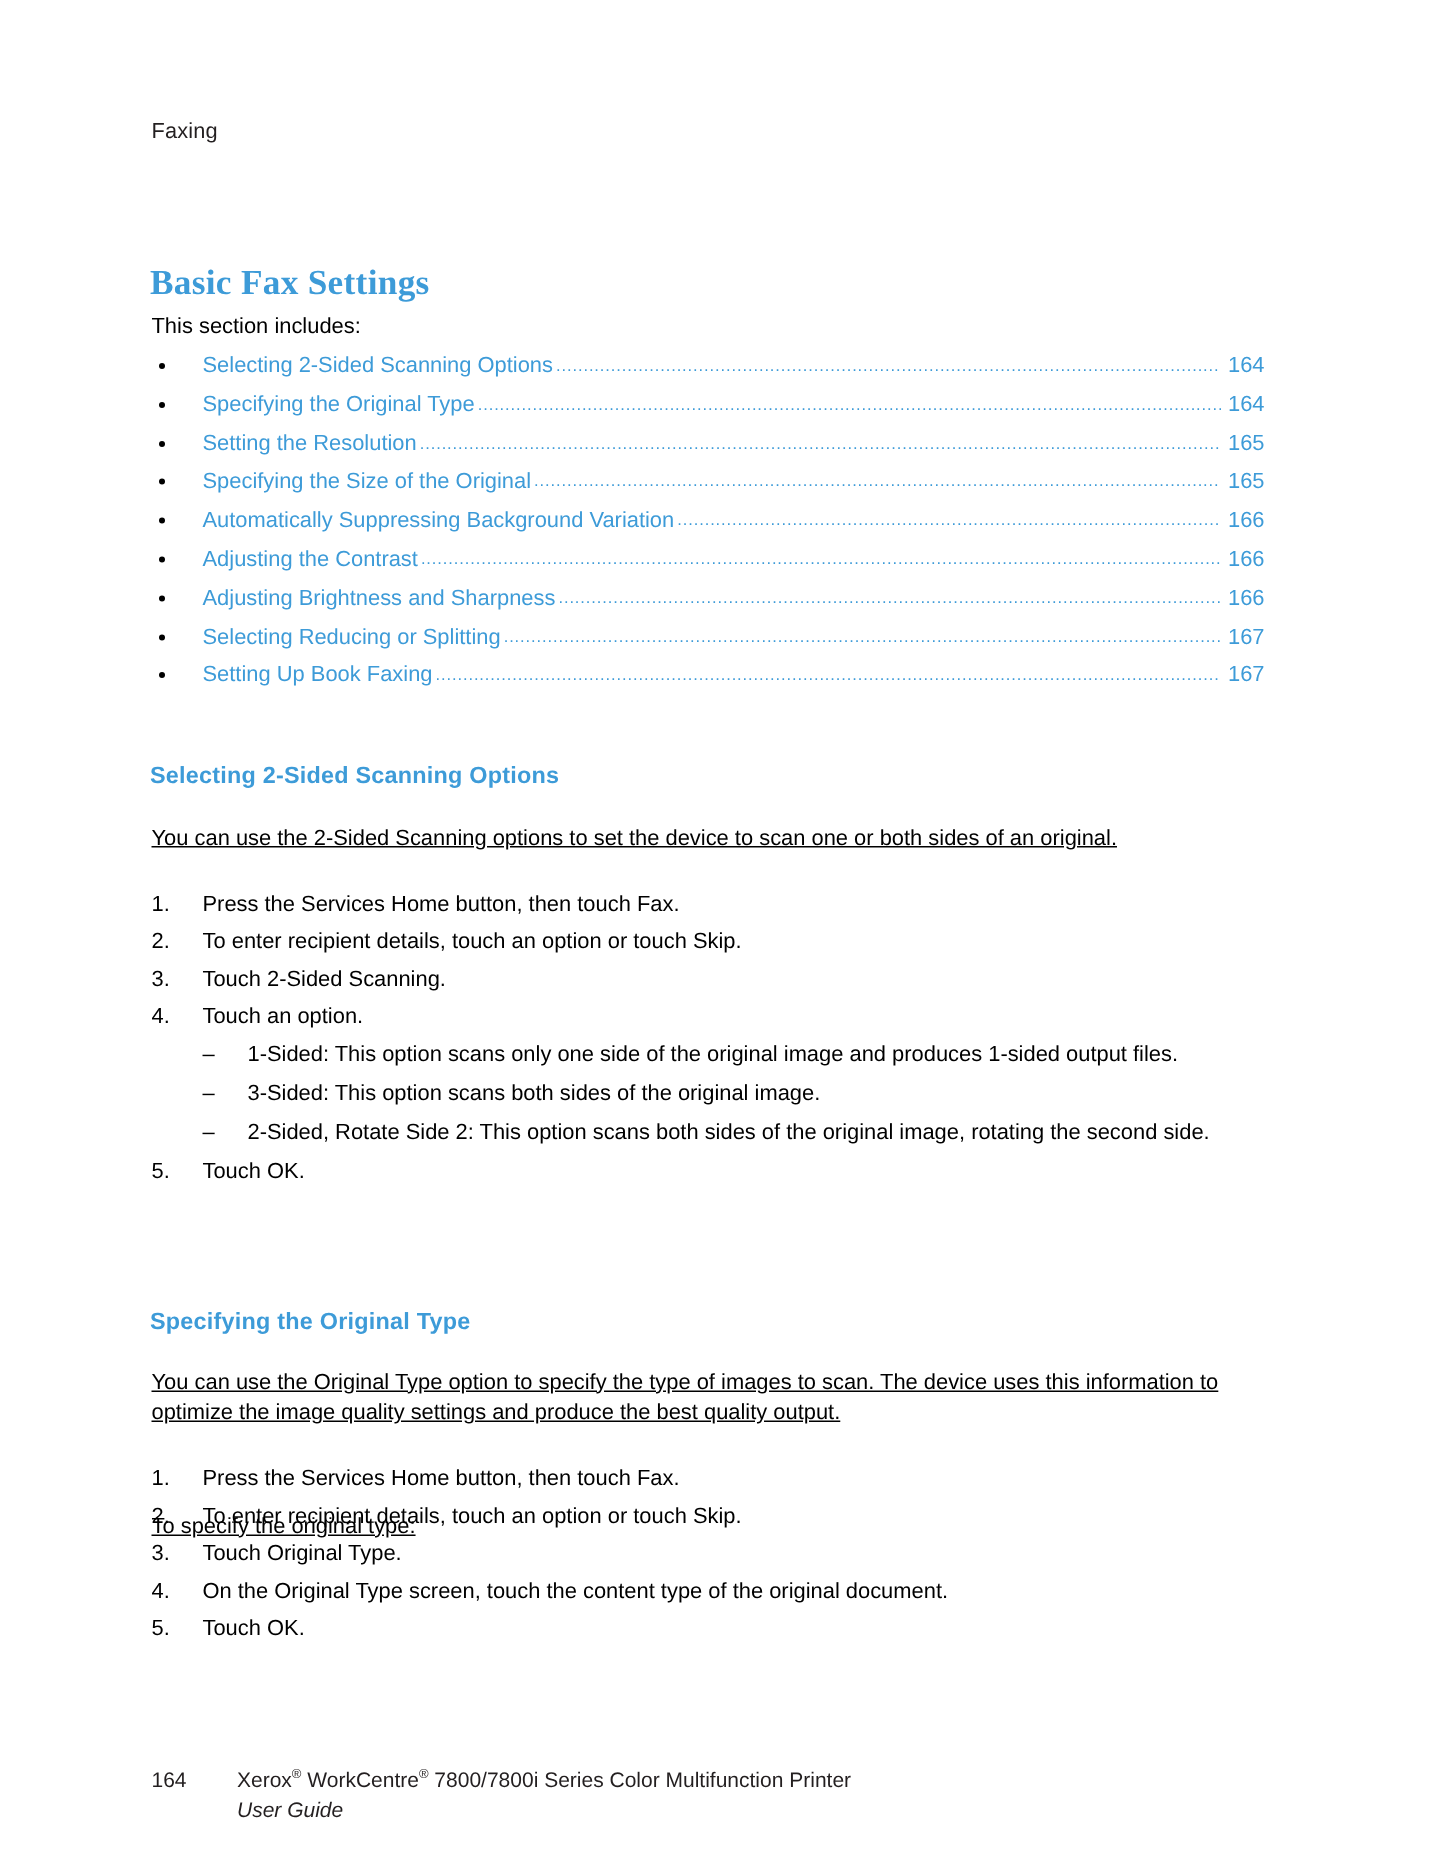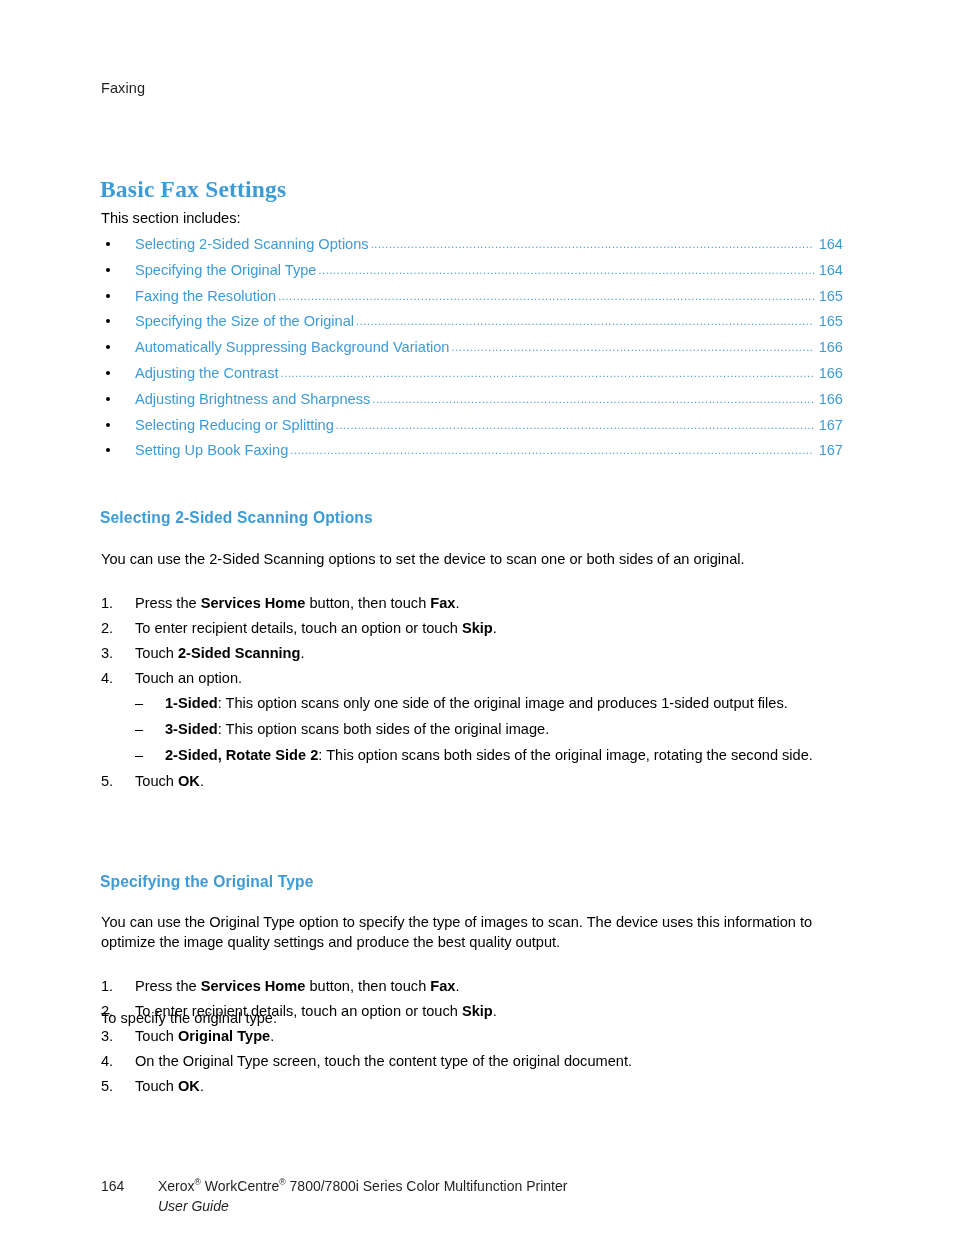--- a/index.html
+++ b/index.html
@@ -116,20 +116,21 @@
   }
 
   
   .para {
     position: absolute;
     left: 101px;
     font-size: 14.6px;
     line-height: 20.5px;
     color: #000;
     width: 752px;
+    text-decoration: underline;
   }
 
   
   .olist {
     position: absolute;
     left: 101px;
     width: 752px;
     font-size: 14.6px;
     line-height: 20.5px;
     color: #000;
@@ -158,21 +159,21 @@
     padding-left: 30px;
     margin-left: 34px;
     margin-bottom: 5.5px;
   }
   .ditem-dash {
     position: absolute;
     left: 0;
     top: 0;
   }
 
-  b, .b { font-weight: bold; }
+  b, .b { font-weight: normal; }
 
   
   .footer {
     position: absolute;
     left: 101px;
     top: 1141px;
     font-size: 14px;
     line-height: 19.5px;
     color: #231f20;
   }
@@ -211,21 +212,21 @@
         <span class="toc-page">164</span>
       </div>
       <div class="toc-row">
         <span class="toc-bullet"></span>
         <span class="toc-label">Specifying the Original Type</span>
         <span class="toc-leader">................................................................................................................................................................</span>
         <span class="toc-page">164</span>
       </div>
       <div class="toc-row">
         <span class="toc-bullet"></span>
-        <span class="toc-label">Faxing the Resolution</span>
+        <span class="toc-label">Setting the Resolution</span>
         <span class="toc-leader">................................................................................................................................................................</span>
         <span class="toc-page">165</span>
       </div>
       <div class="toc-row">
         <span class="toc-bullet"></span>
         <span class="toc-label">Specifying the Size of the Original</span>
         <span class="toc-leader">................................................................................................................................................................</span>
         <span class="toc-page">165</span>
       </div>
       <div class="toc-row">

